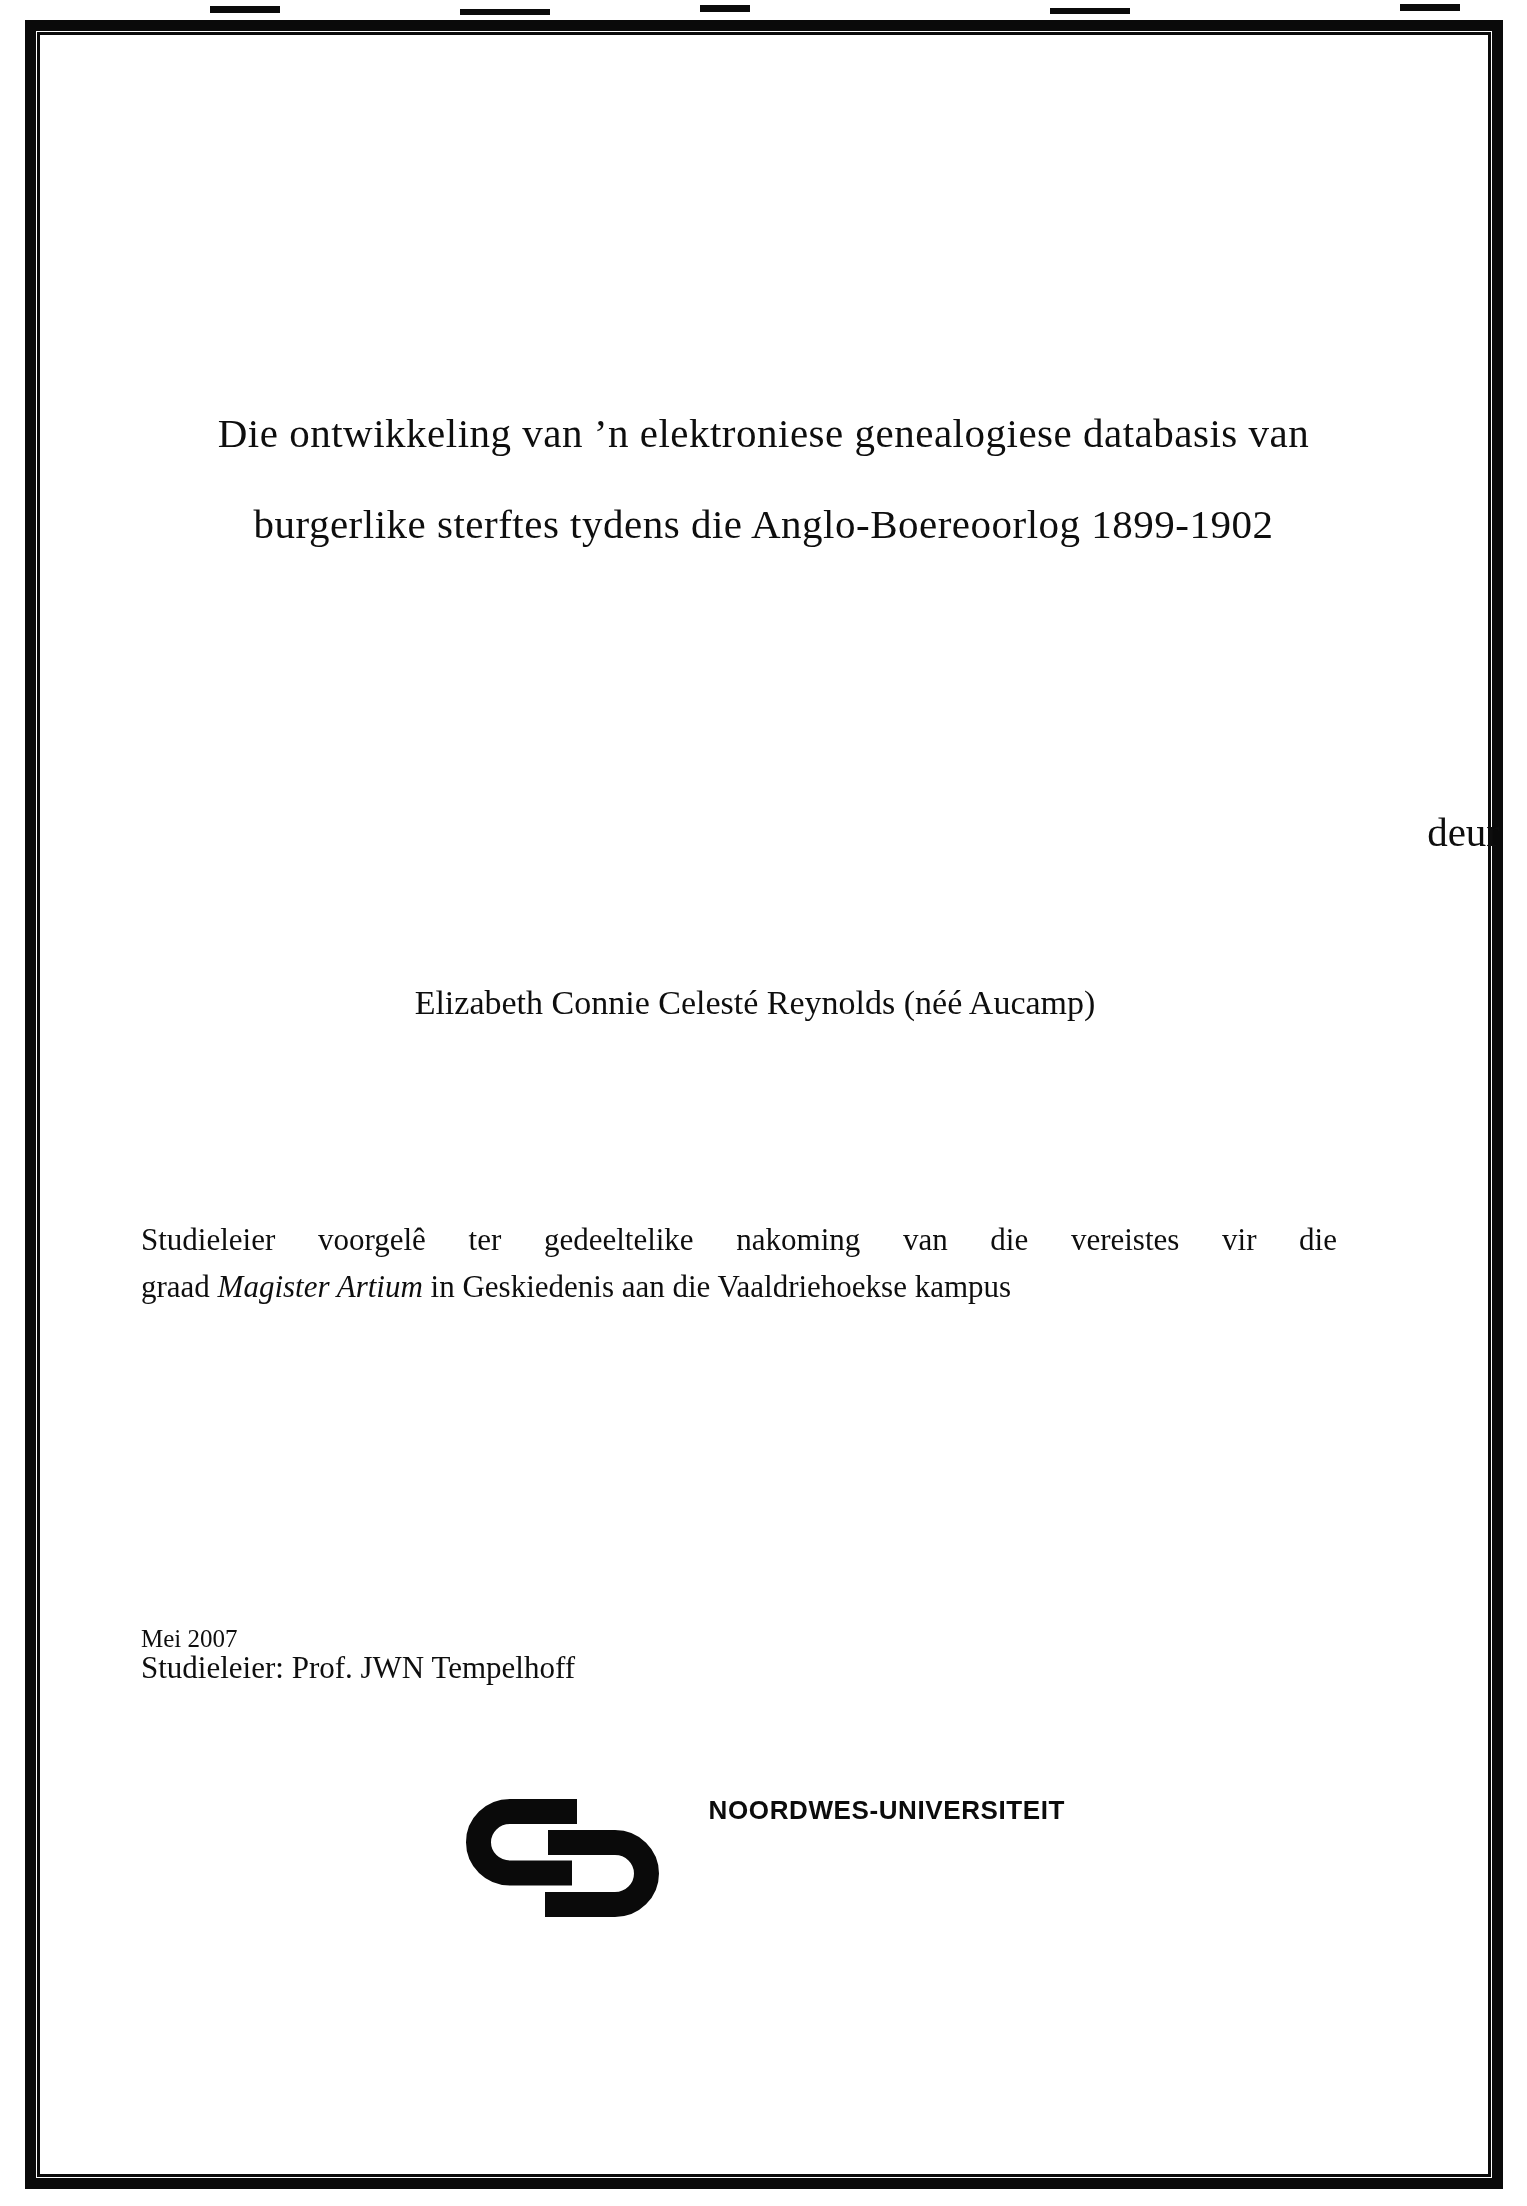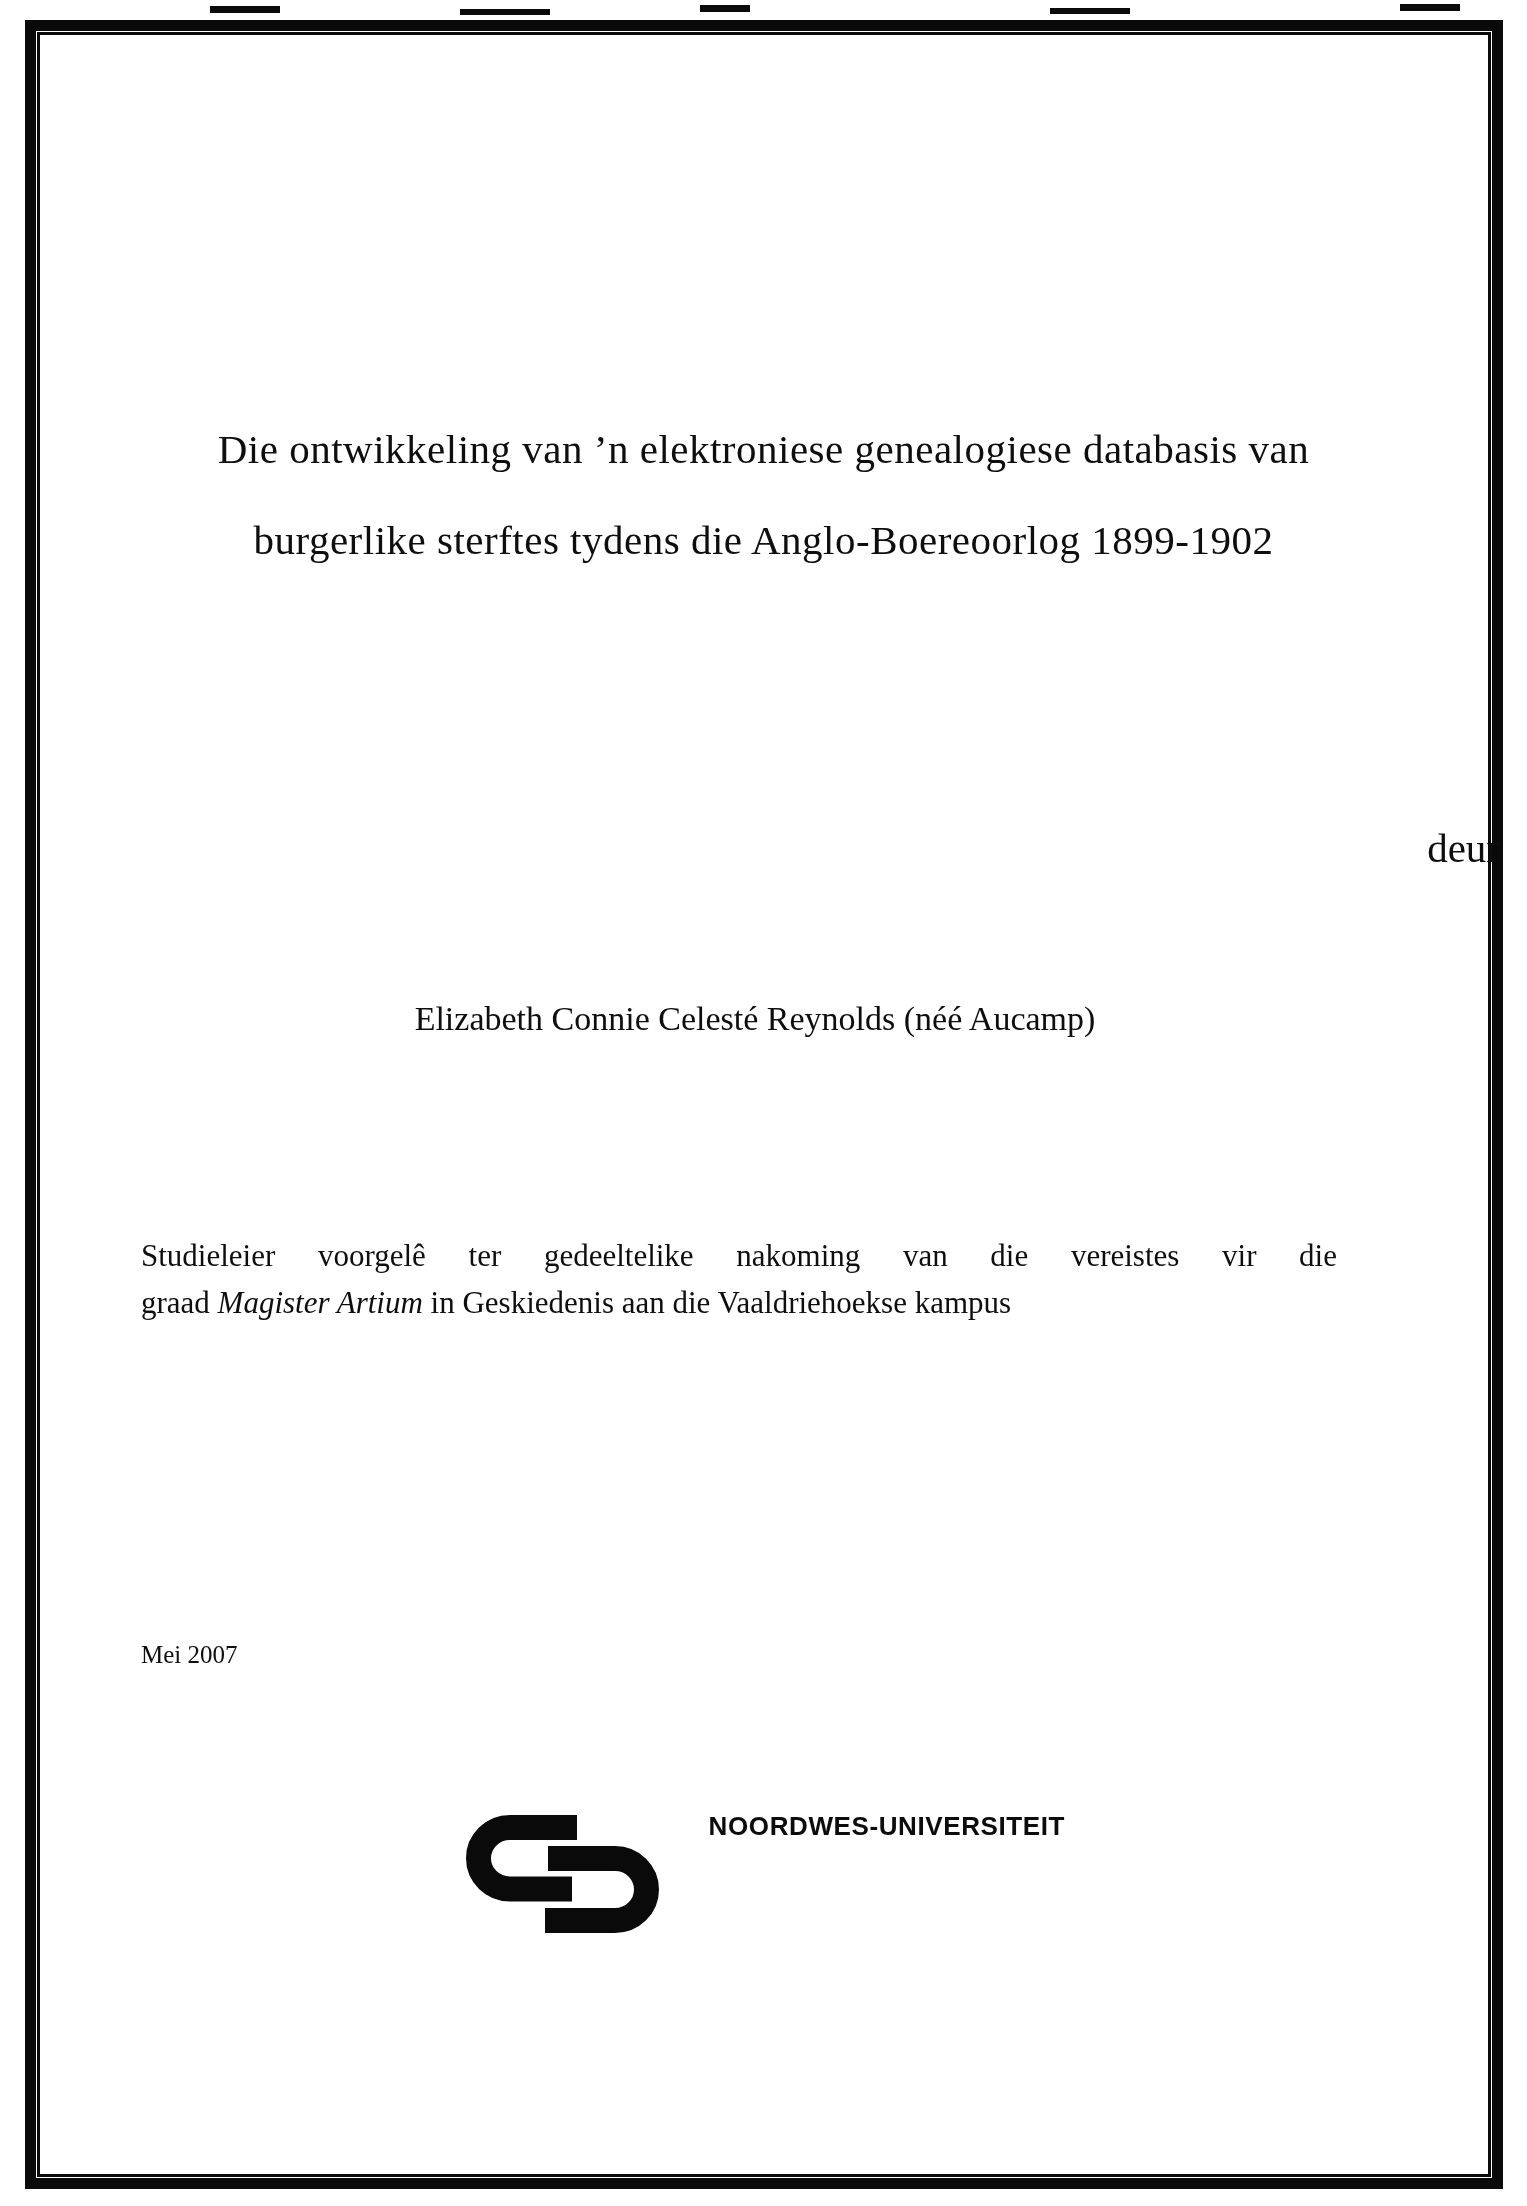--- a/index.html
+++ b/index.html
@@ -31,21 +31,21 @@
     border: 11px solid #0a0a0a;
   }
   .frame-inner {
     position: absolute;
     top: 1px;
     left: 1px;
     right: 1px;
     bottom: 1px;
     border: 3px solid #0a0a0a;
   }
-  .content { position: absolute; inset: 0; margin-top: 16px; }
+  .content { position: absolute; inset: 0; }
 
   .thesis-title {
     position: absolute;
     top: 388px;
     left: 110px;
     width: 1307px;
     margin: 0;
     font-size: 41px;
     font-weight: normal;
     line-height: 91px;
@@ -139,20 +139,21 @@
 
     <div class="byline-label">deur</div>
 
     <div class="author-line">Elizabeth Connie Celesté Reynolds (néé Aucamp)</div>
 
     <div class="submission">
       <div class="justified">Studieleier voorgelê ter gedeeltelike nakoming van die vereistes vir die</div>
       <div><span>graad </span><span class="ital">Magister Artium</span><span> in Geskiedenis aan die Vaaldriehoekse kampus</span></div>
     </div>
 
+    <div class="supervisor-line">Studieleier: Prof. JWN Tempelhoff</div>
 
     <div class="date-line">Mei 2007</div>
 
     <svg class="nwu-logo" viewBox="0 0 205 132" xmlns="http://www.w3.org/2000/svg">
 
       <path d="M 117 14.5 L 50 14.5 A 31.5 30.75 0 0 0 50 76 L 112 76" fill="none" stroke="#0a0a0a" stroke-width="25" stroke-linecap="butt"></path>
 
       <path d="M 88 45.5 L 155 45.5 A 31.5 31 0 0 1 155 107.5 L 85 107.5" fill="none" stroke="#0a0a0a" stroke-width="25" stroke-linecap="butt"></path>
     </svg>
 

